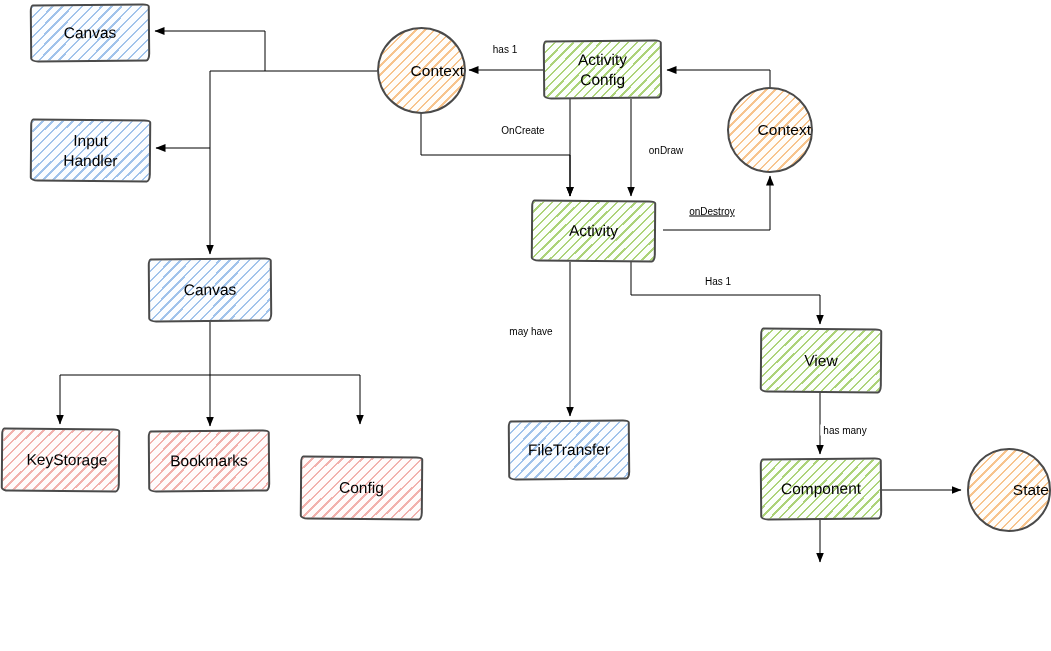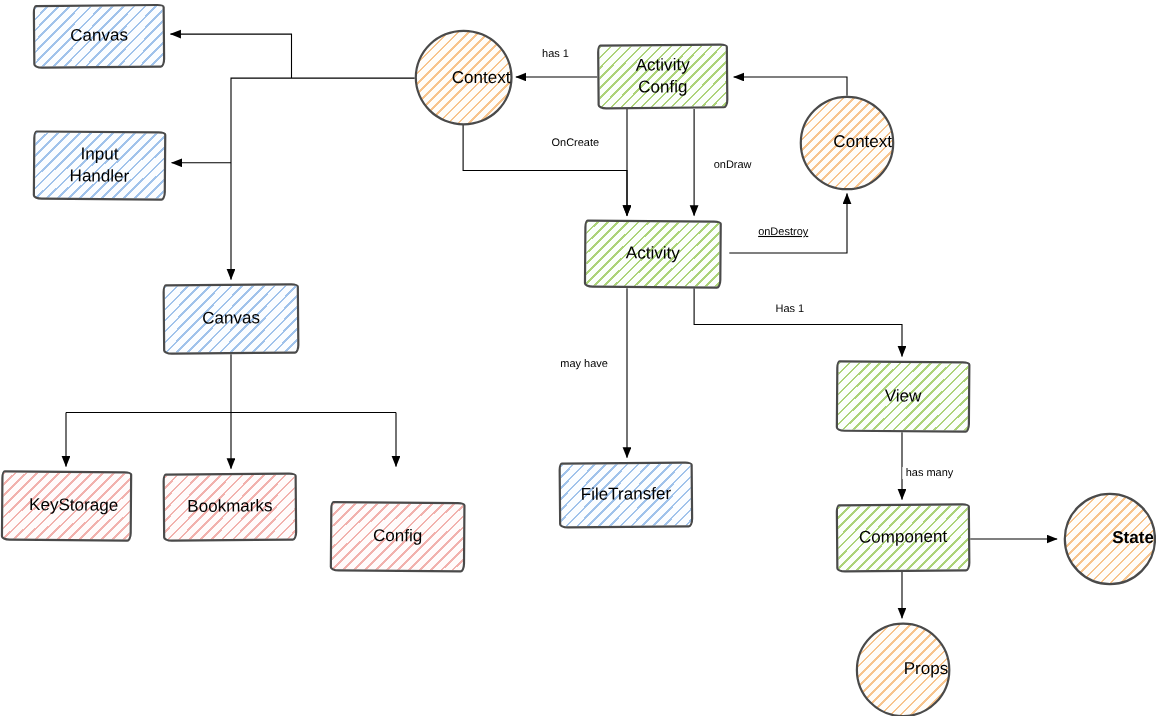--- a/index.html
+++ b/index.html
@@ -135,27 +135,24 @@
   </div>
 
   <div class="node rect hatch-green tilt-b" style="left:760px;top:328px;width:122px;height:65px;">
     <span class="lbl">View</span>
   </div>
 
   <div class="node rect hatch-green tilt-a" style="left:760px;top:458px;width:122px;height:62px;">
     <span class="lbl">Component</span>
   </div>
 
-  <div class="node circle hatch-orange" style="left:967px;top:448px;width:84px;height:84px;font-weight:bold;">
+  <div class="node circle hatch-orange" style="left:967px;top:448px;width:84px;height:84px;">
     <span class="lbl">State</span>
   </div>
 
-  <div class="node circle hatch-orange" style="left:778px;top:566px;width:86px;height:86px;">
-    <span class="lbl">Props</span>
-  </div>
 
   <div class="edge-label" style="left:505px;top:49px;">has 1</div>
   <div class="edge-label" style="left:507px;top:130px;margin-left:16px;">OnCreate</div>
   <div class="edge-label" style="left:666px;top:150px;text-align:right;">onDraw</div>
   <div class="edge-label" style="left:712px;top:211px;text-decoration:underline;">onDestroy</div>
   <div class="edge-label" style="left:531px;top:331px;">may have</div>
   <div class="edge-label" style="left:718px;top:281px;">Has 1</div>
   <div class="edge-label" style="left:820px;top:430px;margin-left:25px;">has many</div>
 
 </div>

